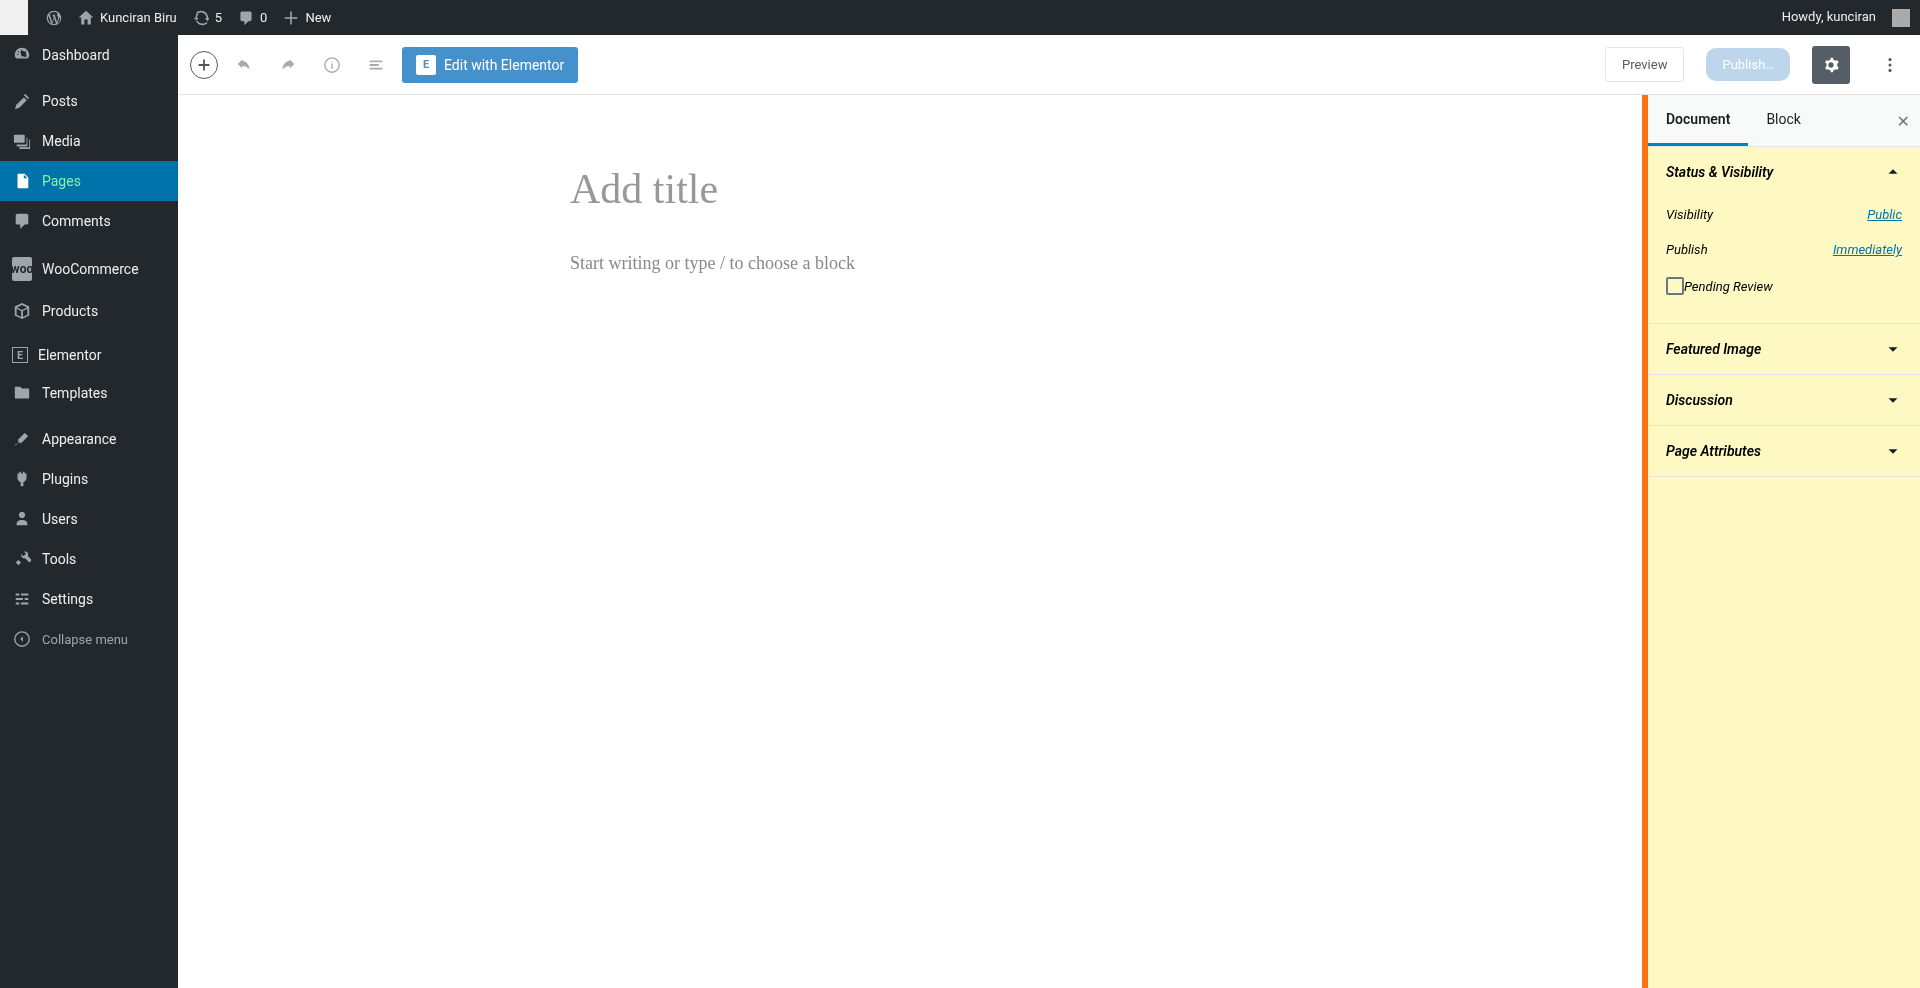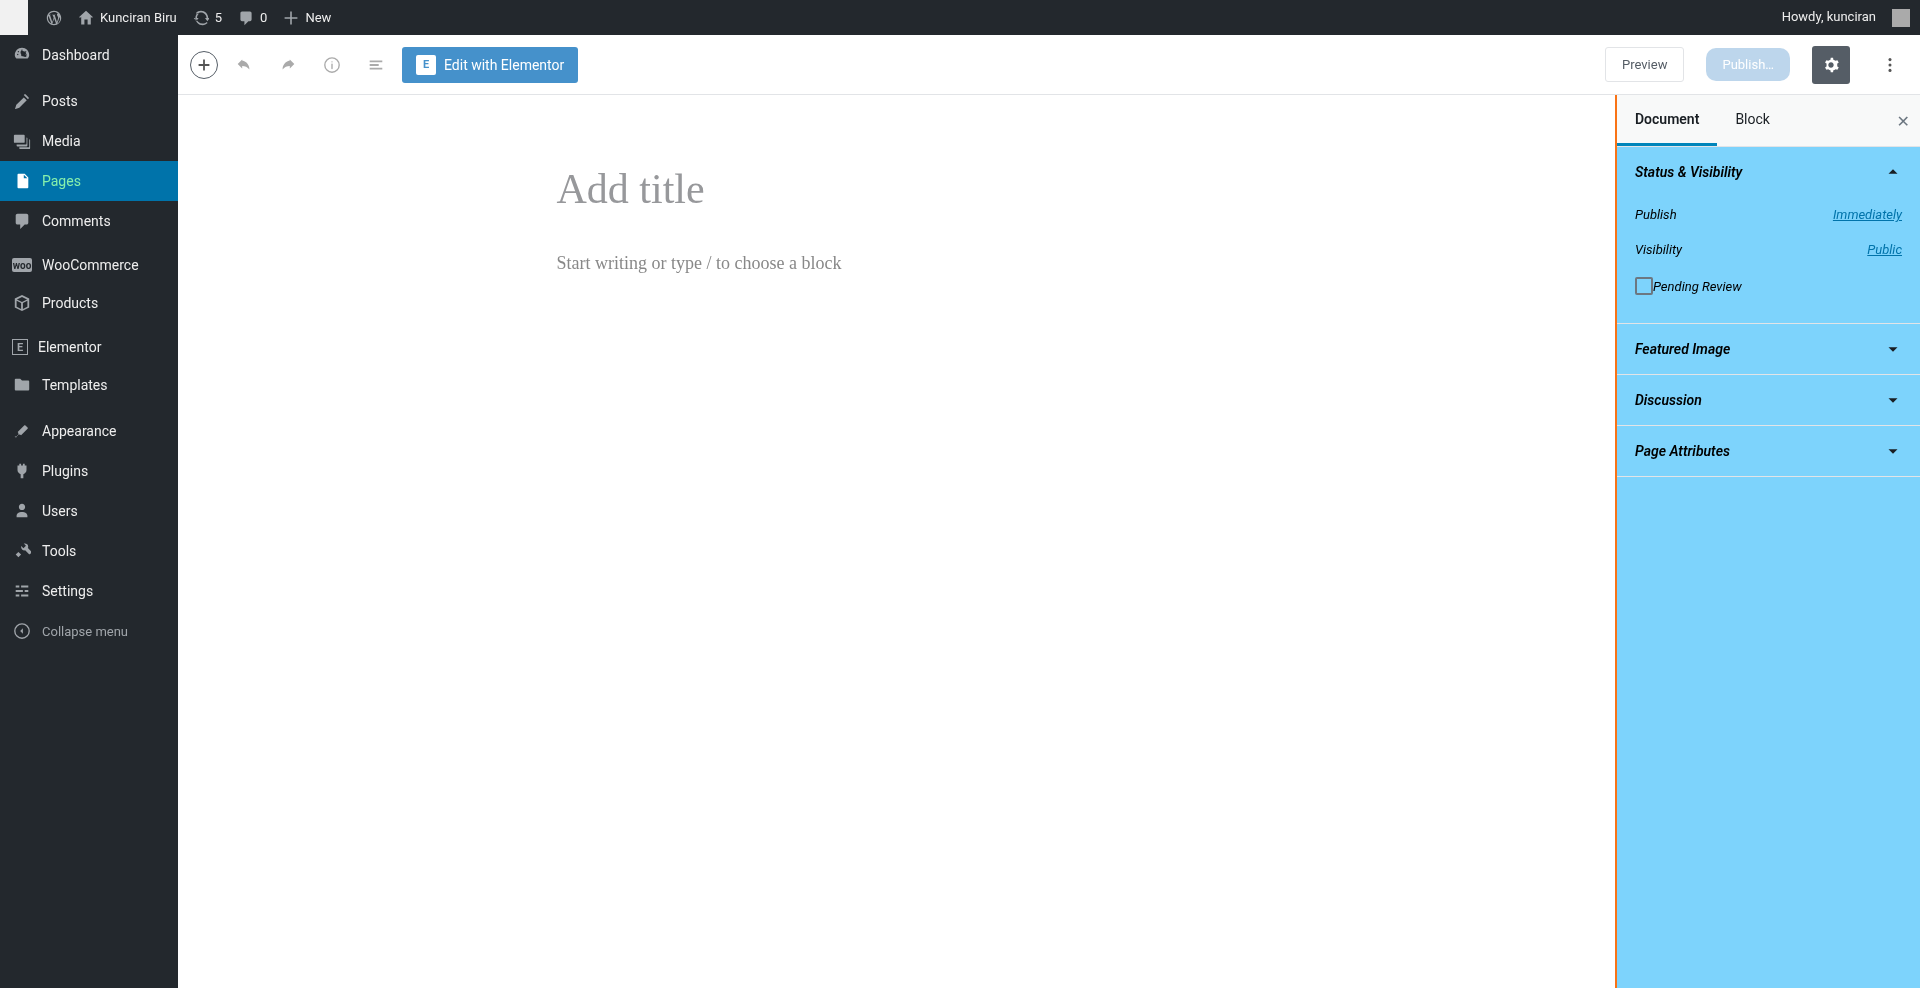--- a/index.html
+++ b/index.html
@@ -42,21 +42,21 @@
     .more-btn { width: 36px; height: 36px; display: flex; align-items: center; justify-content: center; cursor: pointer; color: #555; }
     
     
     .editor-body { flex: 1; display: flex; overflow: hidden; }
     .editor-canvas { flex: 1; padding: 70px 0; overflow-y: auto; }
     .editor-content { max-width: 740px; margin: 0 auto; padding: 0 30px; }
     .title-placeholder { font-size: 42px; color: #97989b; font-family: Georgia, serif; font-weight: 400; margin-bottom: 40px; }
     .body-placeholder { font-size: 18px; color: #888; font-family: Georgia, serif; }
     
     
-    .settings-panel { width: 305px; border-left: 2px solid #f97316; background: #7dd3fc; overflow-y: auto; }
+    .settings-panel { width: 278px; border-left: 6px solid #f97316; background: #fef9c3; overflow-y: auto; }
     .panel-tabs { display: flex; border-bottom: 1px solid #e2e4e7; background: #f8f9f9; position: relative; }
     .panel-tab { padding: 16px 18px; font-size: 14px; color: #191e23; cursor: pointer; font-weight: 400; }
     .panel-tab.active { border-bottom: 3px solid #0085ba; font-weight: 600; }
     .panel-close { position: absolute; right: 10px; top: 50%; transform: translateY(-50%); cursor: pointer; color: #6c7781; font-size: 16px; }
     .panel-section { border-bottom: 1px solid #e2e4e7; font-style: italic; }
     .panel-section-header { padding: 16px 18px; display: flex; justify-content: space-between; align-items: center; cursor: pointer; font-weight: 600; font-size: 14px; }
     .panel-section-body { padding: 0 18px 18px; font-size: 13px; }
     .panel-row { display: flex; justify-content: space-between; align-items: center; padding: 10px 0; }
     .panel-link { color: #0073aa; text-decoration: underline; cursor: pointer; }
     .panel-checkbox-row { display: flex; align-items: center; padding: 10px 0; }
@@ -144,21 +144,21 @@
   <div class="menu-item">
     <span class="menu-icon">
         <svg viewBox="0 0 20 20">
           <path d="M5 2h10c1.1 0 2 .9 2 2v8c0 1.1-.9 2-2 2h-2l-5 5v-5H5c-1.1 0-2-.9-2-2V4c0-1.1.9-2 2-2z"></path>
         </svg>
       </span>
     <span>Comments</span>
   </div>
   <div class="menu-separator"></div>
   <div class="menu-item">
-    <span class="menu-icon" style="font-size:10px;font-weight:bold;background:#a0a5aa;color:#23282d;border-radius:2px;width:20px;height:14px;">woo</span>
+    <span class="menu-icon" style="font-size:12px;font-weight:bold;background:#a0a5aa;color:#23282d;border-radius:2px;width:20px;height:24px;">woo</span>
     <span>WooCommerce</span>
   </div>
   <div class="menu-item">
     <span class="menu-icon">
         <svg viewBox="0 0 20 20">
           <path d="M10 1L2 5v10l8 4 8-4V5l-8-4zm0 2.2l5.6 2.8L10 8.8 4.4 6 10 3.2zM4 7.5l5 2.5v6.6l-5-2.5V7.5zm7 9.1V10l5-2.5v6.6l-5 2.5z"></path>
         </svg>
       </span>
     <span>Products</span>
   </div>
@@ -296,26 +296,26 @@
 
       <div class="panel-section">
         <div class="panel-section-header">
           <span>Status &amp; Visibility</span>
           <svg viewBox="0 0 20 20" width="20" height="20" fill="#191e23">
               <path d="M5 12l5-5 5 5z"></path>
             </svg>
         </div>
         <div class="panel-section-body">
           <div class="panel-row">
+            <span>Visibility</span>
+            <span class="panel-link">Public</span>
+          </div>
+          <div class="panel-row">
             <span>Publish</span>
             <span class="panel-link">Immediately</span>
-          </div>
-          <div class="panel-row">
-            <span>Visibility</span>
-            <span class="panel-link">Public</span>
           </div>
           <div class="panel-checkbox-row">
             <div class="checkbox"></div>
             <span>Pending Review</span>
           </div>
         </div>
       </div>
 
       <div class="panel-section">
         <div class="panel-section-header">

